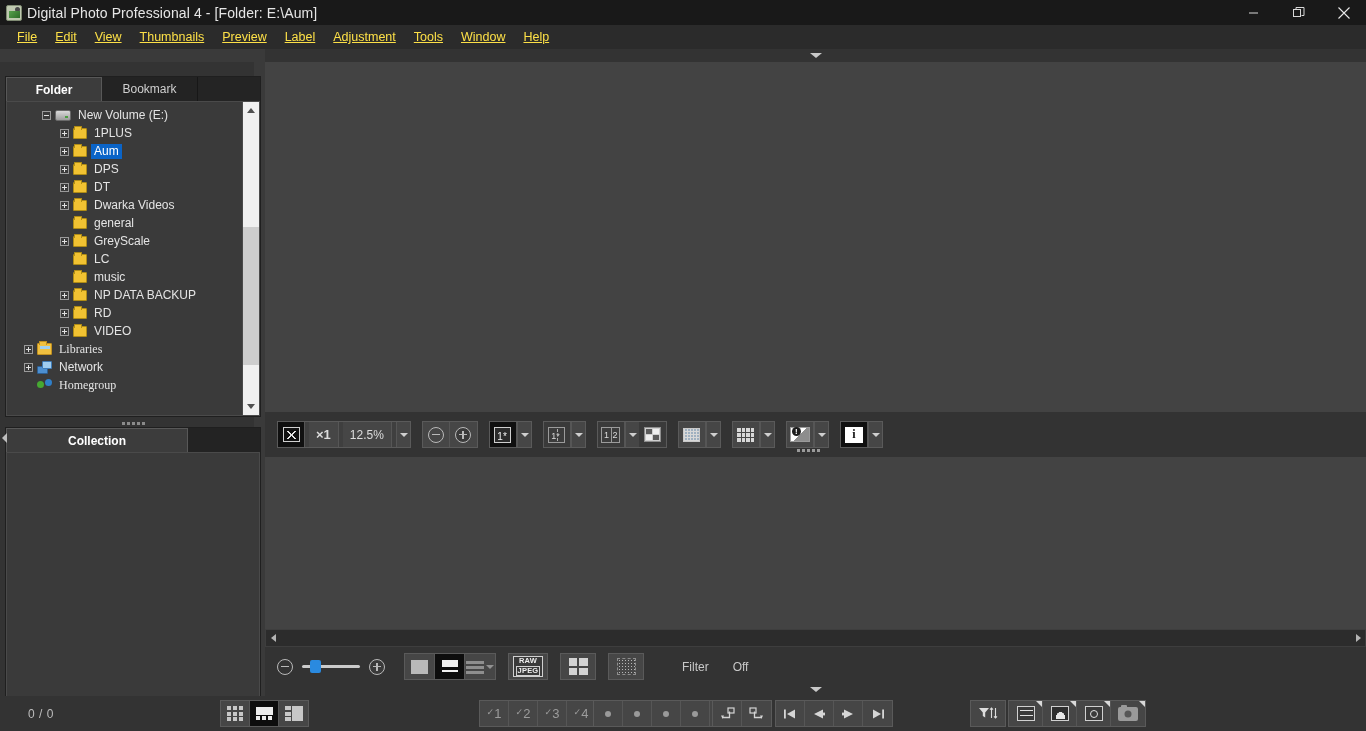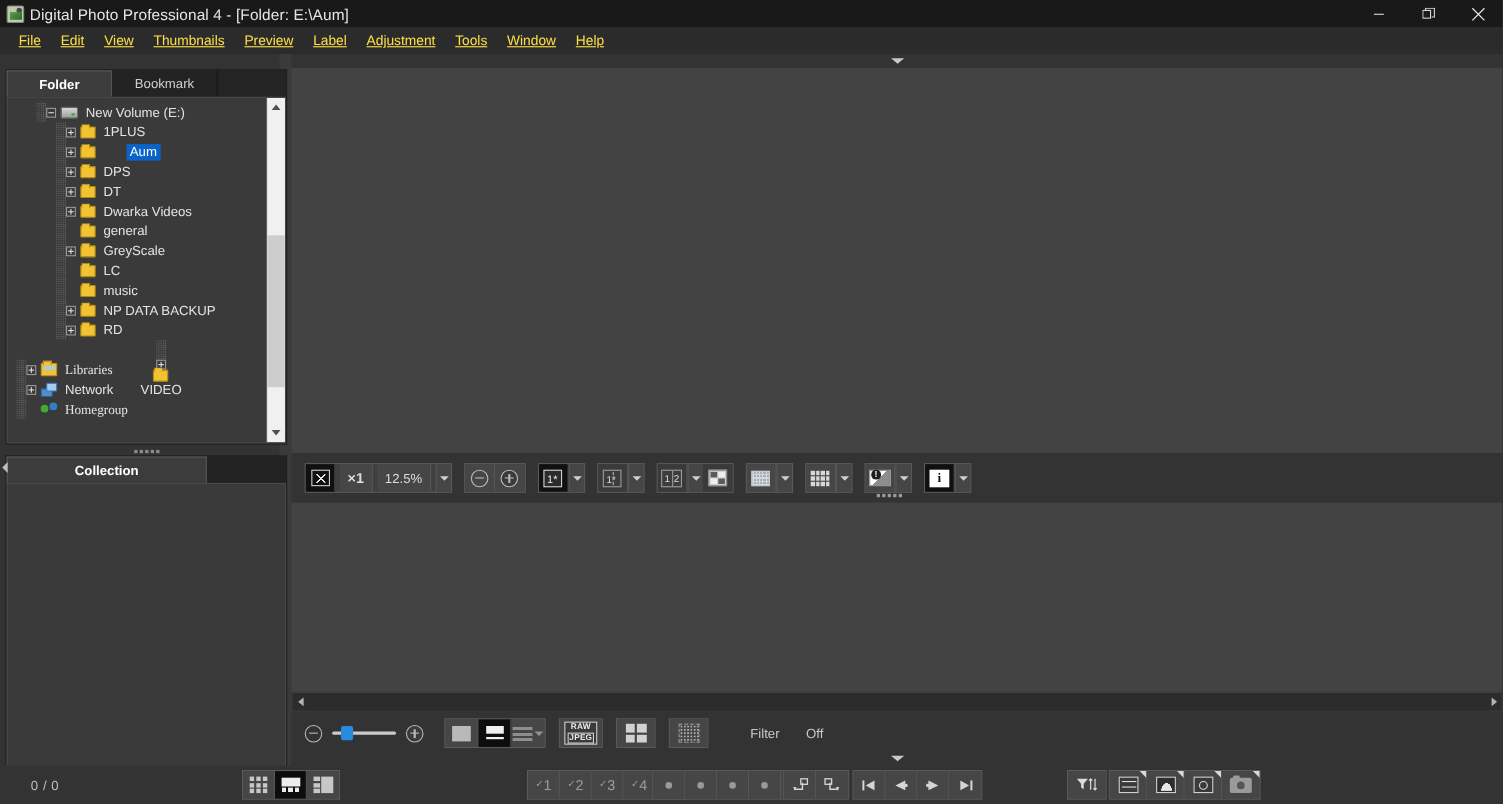--- a/index.html
+++ b/index.html
@@ -54,21 +54,21 @@
     position:absolute; left:265px; top:49px; width:1101px; height:13px;
     background:#333333; display:flex; align-items:center; justify-content:center;
   }
   .tri-down{
     width:0;height:0;border-left:6px solid transparent;border-right:6px solid transparent;
     border-top:5px solid #c9c9c9;
   }
 
   
   .left-panel{
-    position:absolute; left:0; top:49px; width:254px; height:650px; background:#333333;
+    position:absolute; left:0; top:62px; width:254px; height:650px; background:#333333;
   }
   .folder-box{
     position:absolute; left:5px; top:14px; width:256px; height:341px;
     background:#2a2a2a; border:1px solid #1f1f1f;
   }
   .tabs{ position:relative; height:24px; display:flex; background:#242424; }
   .tab{
     height:24px; padding:0 10px; min-width:96px;
     display:flex; align-items:center; justify-content:center;
     font-size:12px; color:#cfcfcf; background:#232323; border-right:1px solid #171717;
@@ -81,21 +81,21 @@
     position:absolute; left:0; top:24px; right:0; bottom:0;
     background:#3a3a3a; border:1px solid #4a4a4a; overflow:hidden; display:flex;
   }
   .tree{
     flex:1; padding:4px 0 0 0; overflow:hidden; position:relative;
   }
   .tnode{
     display:flex; align-items:center; height:18px; white-space:nowrap; font-size:12px; color:#e4e4e4;
   }
   .tnode .lbl{ padding:0 3px; line-height:15px; }
-  .tnode.sel .lbl{ background:#0a64c8; color:#ffffff;margin-left:24px; }
+  .tnode.sel .lbl{ background:#0a64c8; color:#ffffff; }
   .plus{
     width:9px;height:9px;border:1px solid #9a9a9a;background:#3a3a3a;
     position:relative; flex:none; margin-right:1px;
   }
   .plus:before{content:"";position:absolute;left:1px;top:3px;width:5px;height:1px;background:#e0e0e0;}
   .plus.expandable:after{content:"";position:absolute;left:3px;top:1px;width:1px;height:5px;background:#e0e0e0;}
   .spacer{ width:9px; height:9px; flex:none; margin-right:1px; }
   .dotline{ width:9px; flex:none; height:18px;
     background-image:radial-gradient(#8d8d8d 0.6px, transparent 0.7px);
     background-size:2px 2px; background-position:center; opacity:.55;}
@@ -528,21 +528,21 @@
               <div class="plus expandable"></div>
               <div class="folder-ico"></div>
               <span class="lbl">NP DATA BACKUP</span>
             </div>
             <div class="tnode" style="padding-left: 44px;">
               <div class="dotline"></div>
               <div class="plus expandable"></div>
               <div class="folder-ico"></div>
               <span class="lbl">RD</span>
             </div>
-            <div class="tnode" style="padding-left: 44px; flex-direction: column;">
+            <div class="tnode" style="padding-left: 44px;">
               <div class="dotline"></div>
               <div class="plus expandable"></div>
               <div class="folder-ico"></div>
               <span class="lbl">VIDEO</span>
             </div>
             <div class="tnode" style="padding-left: 8px; font-family: Liberation Serif, serif;">
               <div class="dotline"></div>
               <div class="plus expandable"></div>
               <div class="lib-ico"></div>
               <span class="lbl">Libraries</span>

